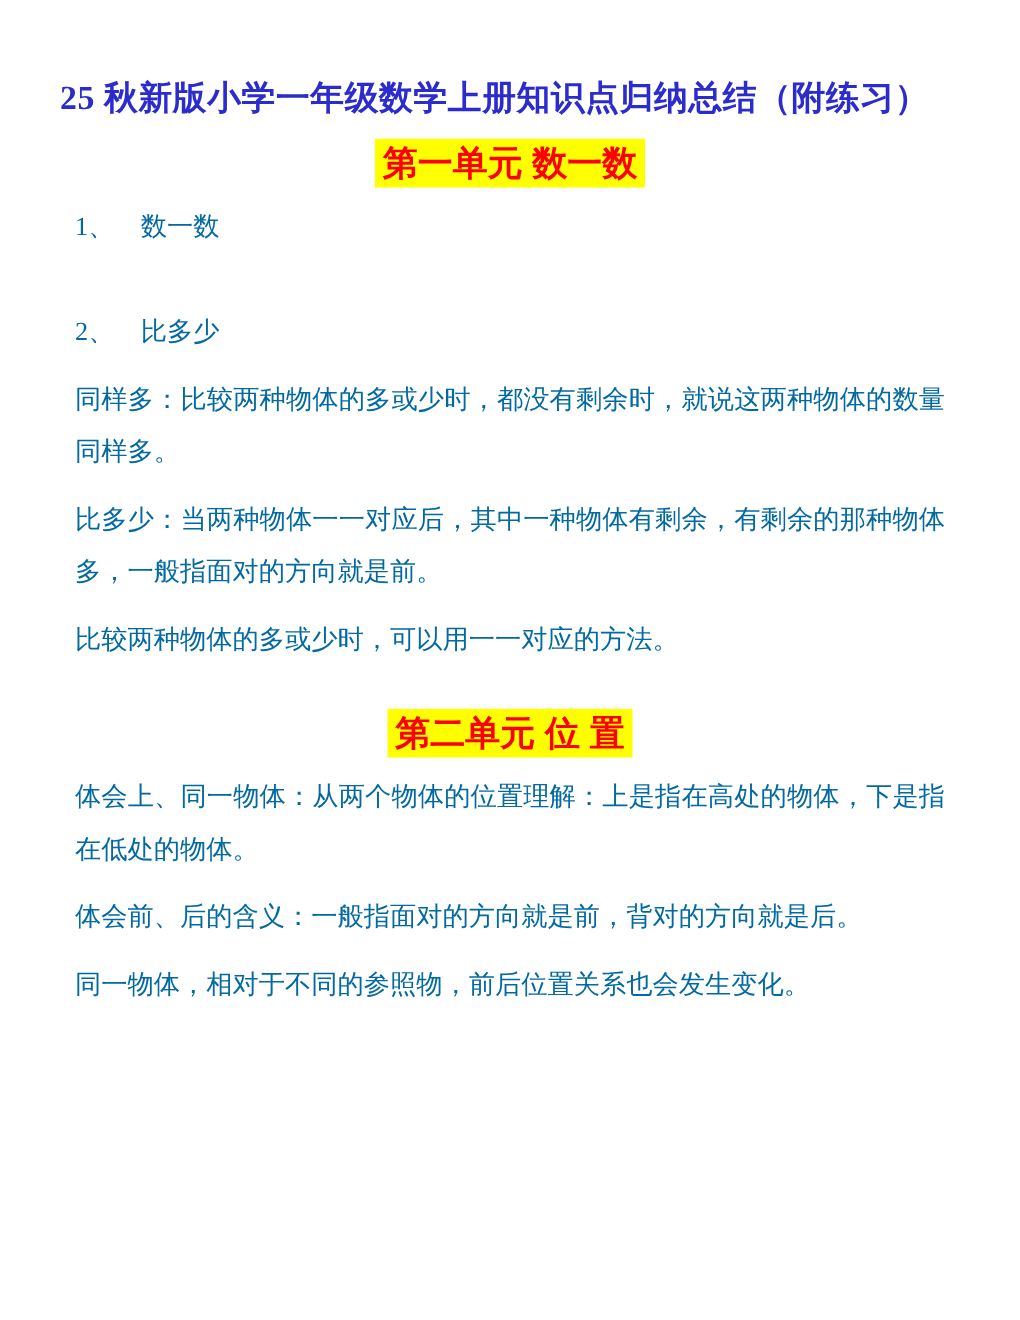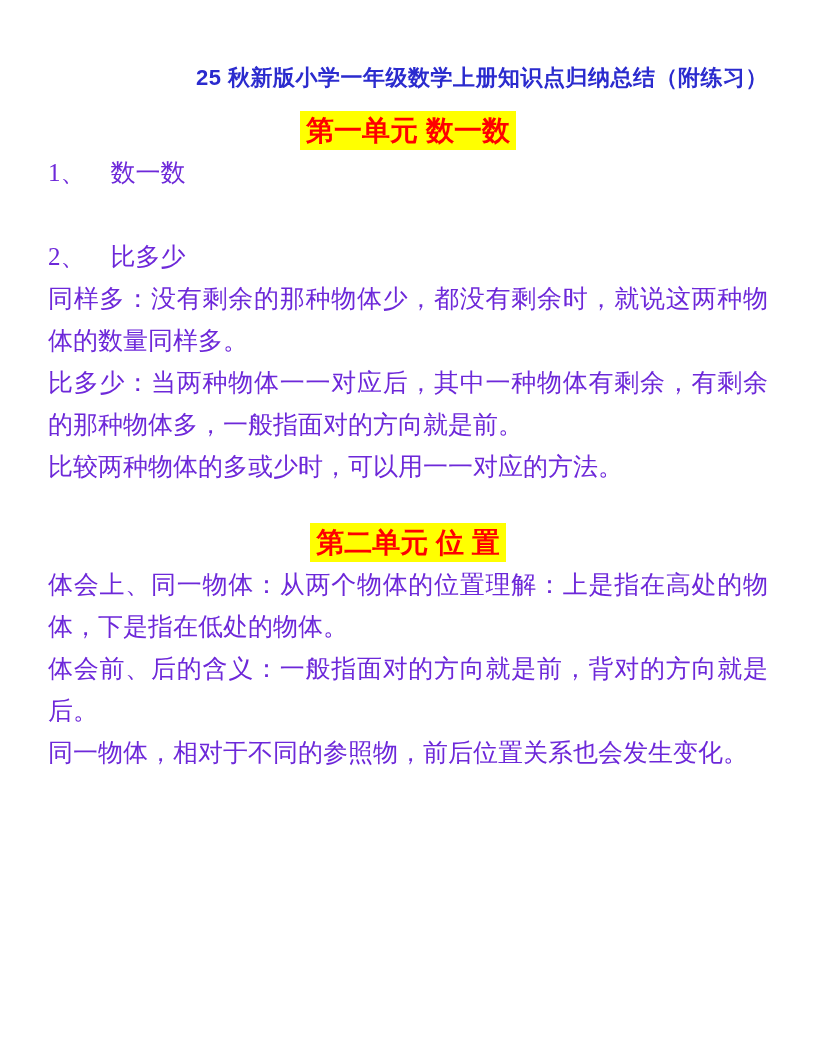--- a/index.html
+++ b/index.html
@@ -12,70 +12,70 @@
     width: 816px;
     height: 1056px;
     margin: 0 auto;
     background: #ffffff;
     box-sizing: border-box;
     padding: 58px 48px 0 48px;
     overflow: hidden;
   }
   .doc-title {
     margin: 0;
-    font-family: Liberation Sans, sans-serif;
+    font-family: Liberation Serif, serif;
     font-weight: bold;
-    font-size: 22px;
+    font-size: 27px;
     line-height: 40px;
-    text-align: right;
+    text-align: left;
     color: #2B2BCE;
     letter-spacing: 0.5px;
   }
   .section-heading {
     margin: 16px 0 4px 0;
     font-family: "Liberation Sans", "DejaVu Sans", sans-serif;
     font-weight: bold;
     font-size: 28px;
     line-height: 34px;
     text-align: center;
   }
   .section + .section .section-heading {
     margin-top: 38px;
   }
   .hl {
     background: #FFFF00;
     color: #FE0000;
     padding: 4px 6px;
   }
   .para {
-    margin: 0;
+    margin: 12px;
     font-family: "Liberation Serif", "DejaVu Serif", serif;
-    font-size: 25px;
+    font-size: 21px;
     line-height: 42px;
-    color: #6d28d9;
+    color: #0369a1;
     text-align: justify;
   }
   .spaced {
     margin-top: 42px;
   }
 </style>
 </head>
 <body>
 
 <div class="page">
 
   <h1 class="doc-title">25 秋新版小学一年级数学上册知识点归纳总结（附练习）</h1>
 
   <section class="section">
     <h2 class="section-heading">
       <span class="hl">第一单元 数一数</span>
     </h2>
     <p class="para">1、　数一数</p>
     <p class="para spaced">2、　比多少</p>
-    <p class="para">同样多：没有剩余的那种物体少，都没有剩余时，就说这两种物体的数量同样多。</p>
+    <p class="para">同样多：比较两种物体的多或少时，都没有剩余时，就说这两种物体的数量同样多。</p>
     <p class="para">比多少：当两种物体一一对应后，其中一种物体有剩余，有剩余的那种物体多，一般指面对的方向就是前。</p>
     <p class="para">比较两种物体的多或少时，可以用一一对应的方法。</p>
   </section>
 
   <section class="section">
     <h2 class="section-heading">
       <span class="hl">第二单元 位 置</span>
     </h2>
     <p class="para">体会上、同一物体：从两个物体的位置理解：上是指在高处的物体，下是指在低处的物体。</p>
     <p class="para">体会前、后的含义：一般指面对的方向就是前，背对的方向就是后。</p>

